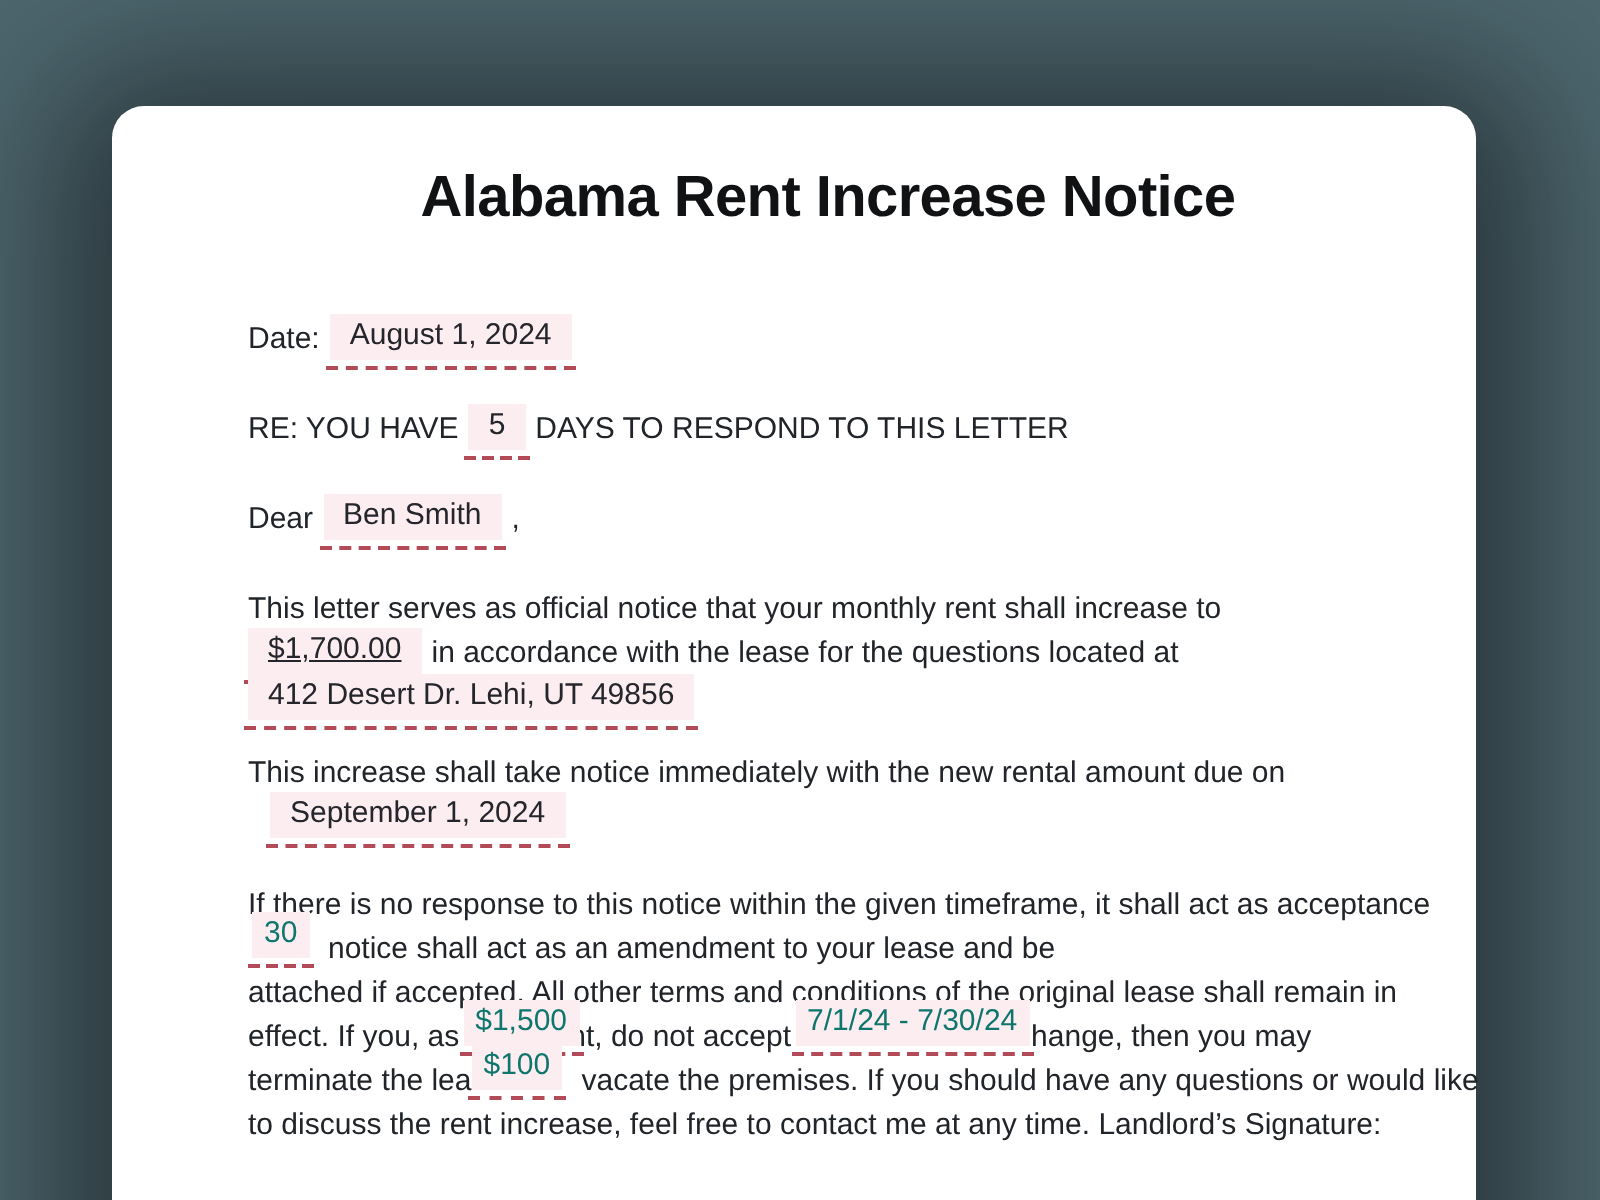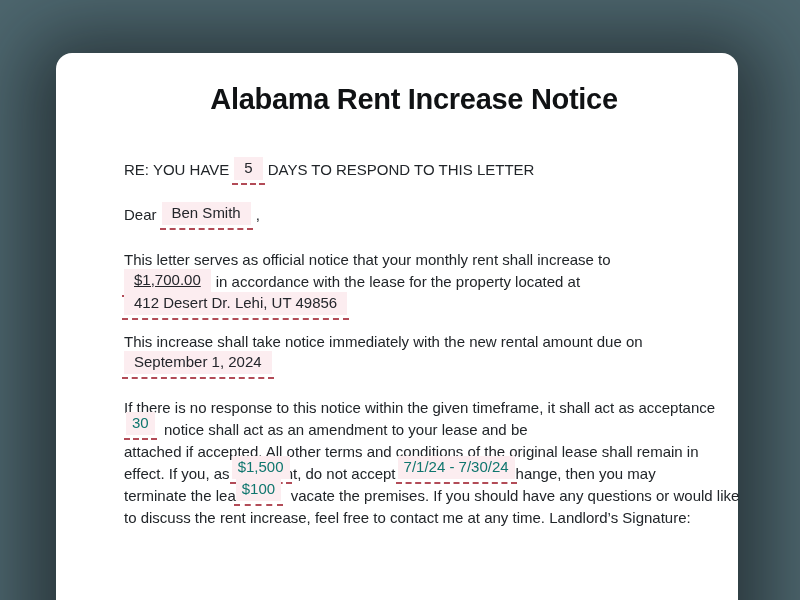--- a/index.html
+++ b/index.html
@@ -56,38 +56,41 @@
   }
 </style>
 </head>
 <body>
 
 <div class="card">
   <div class="doc">
 
     <h1 class="title">Alabama Rent Increase Notice</h1>
 
+    <div class="row">
+      <span>Date:</span><span class="fi">August 1, 2024</span>
+    </div>
 
     <div class="row">
       <span>RE: YOU HAVE</span><span class="fi">5</span><span>DAYS TO RESPOND TO THIS LETTER</span>
     </div>
 
     <div class="row">
       <span>Dear</span><span class="fi">Ben Smith</span><span>,</span>
     </div>
 
     <div class="para p1">
       <div class="ln">This letter serves as official notice that your monthly rent shall increase to</div>
-      <div class="ln"><span class="fi" style="margin-left:0;text-decoration:underline;">$1,700.00</span><span>in accordance with the lease for the property located at</span></div>
+      <div class="ln"><span class="fi" style="margin-left:0;text-decoration:underline;">$1,700.00</span><span>in accordance with the lease for the questions located at</span></div>
       <div class="ln"><span class="fi" style="margin-left:0;">412 Desert Dr. Lehi, UT 49856</span></div>
     </div>
 
     <div class="para p2">
       <div class="ln">This increase shall take notice immediately with the new rental amount due on</div>
-      <div class="ln"><span class="fi" style="margin-left:0;">September 1, 2024</span></div>
+      <div class="ln"><span class="fi" style="margin-left:11px;">September 1, 2024</span></div>
     </div>
 
     <div class="para p3">
       <div class="ln">If there is no response to this notice within the given timeframe, it shall act as acceptance</div>
       <div class="ln"><span class="gap gap-notice"><span class="ov">30</span></span><span>notice shall act as an amendment to your lease and be</span></div>
       <div class="ln">attached if accepted. All other terms and conditions of the original lease shall remain in</div>
       <div class="ln"><span>effect. If you, as</span><span class="gap gap-amount"><span class="ov">$1,500</span></span><span>nt, do not accept</span><span class="gap gap-dates"><span class="ov">7/1/24 - 7/30/24</span></span><span>hange, then you may</span></div>
       <div class="ln"><span>terminate the lea</span><span class="gap gap-fee"><span class="ov" style="left:0;">$100</span></span><span>vacate the premises. If you should have any questions or would like</span></div>
       <div class="ln">to discuss the rent increase, feel free to contact me at any time. Landlord’s Signature:</div>
     </div>

